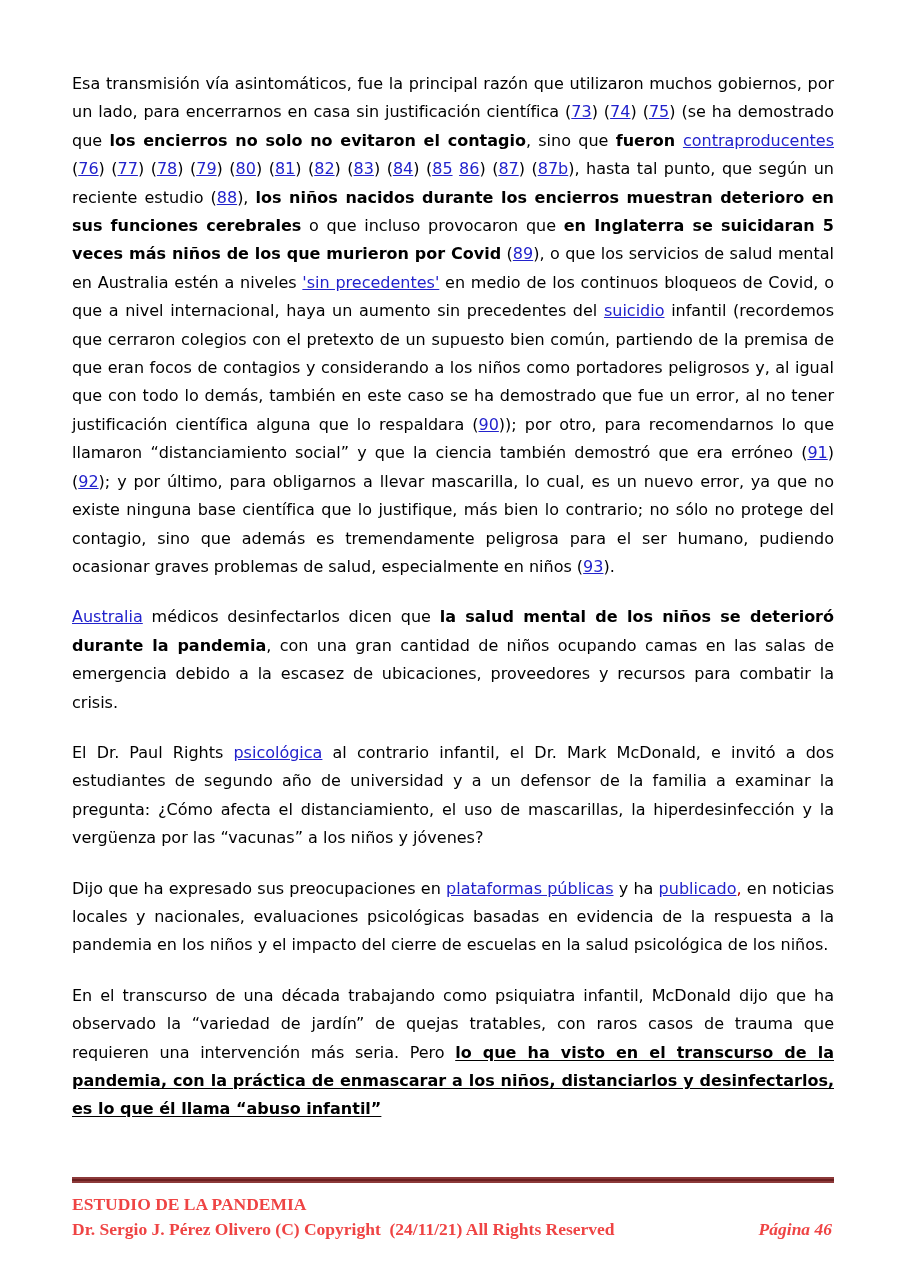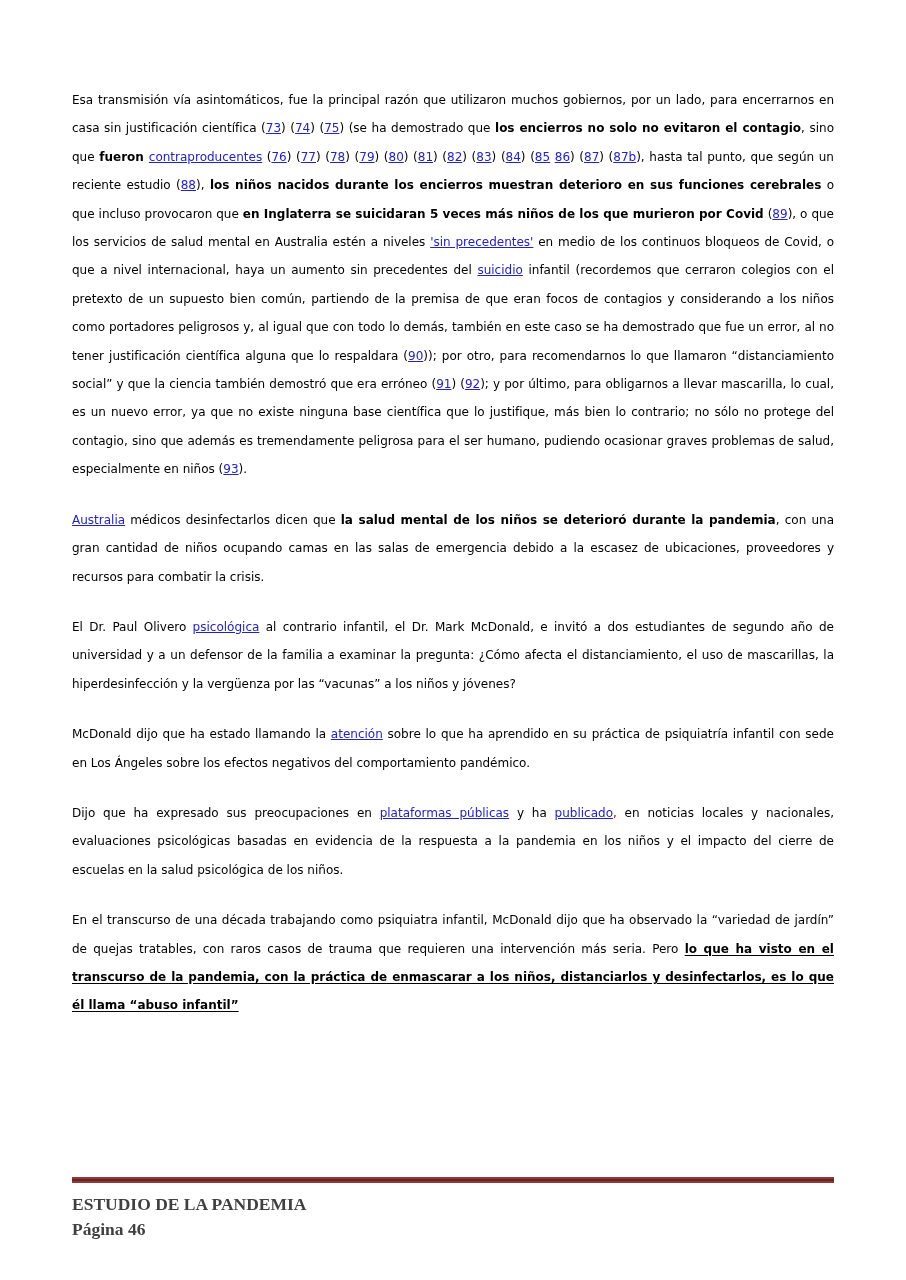--- a/index.html
+++ b/index.html
@@ -27,22 +27,22 @@
 
   
   .content {
     position: absolute;
     left: 72px;
     top: 70px;
     width: 762px;
   }
 
   p.para {
-    margin: 16px 0 22px 0;
-    font-size: 12px;
+    margin: 0 0 22px 0;
+    font-size: 16px;
     line-height: 28.4px;
     text-align: justify;
     text-justify: inter-word;
     letter-spacing: 0px;
     word-spacing: 0px;
     hyphens: none;
   }
   p.para:last-child { margin-bottom: 0; }
 
   b, strong, .b {
@@ -77,49 +77,49 @@
     border-bottom: 2px solid #8c3a3a;
     background: #6b1f1f;
     box-sizing: border-box;
     margin-bottom: 9px;
   }
   .footer-text {
     font-family: "Liberation Serif", serif;
     font-weight: bold;
     font-size: 17.5px;
     line-height: 25px;
-    color: #404040;
+    color: #ef4444;
   }
   .footer-line2 {
     display: flex;
     justify-content: space-between;
     align-items: baseline;
     width: 100%;
   }
   .footer-copy { white-space: pre; }
-  .footer-page { white-space: pre; padding-right: 2px; }
+  .footer-page { white-space: pre; padding-right: 2px; font-style: italic; }
 </style>
 </head>
 <body>
 
 <div class="page">
 
   <div class="content">
     <p class="para"><span>Esa transmisión vía asintomáticos, fue la principal razón que utilizaron muchos gobiernos, por un lado, para encerrarnos en casa sin justificación científica </span><span>(</span><span class="lnk">73</span><span>) (</span><span class="lnk">74</span><span>) (</span><span class="lnk">75</span><span>) (se ha demostrado que </span><strong>los encierros no solo no evitaron el contagio</strong><span>, sino que </span><strong>fueron </strong><span class="lnk">contraproducentes</span><span> (</span><span class="lnk">76</span><span>) (</span><span class="lnk">77</span><span>) (</span><span class="lnk">78</span><span>) (</span><span class="lnk">79</span><span>) (</span><span class="lnk">80</span><span>) (</span><span class="lnk">81</span><span>) (</span><span class="lnk">82</span><span>) (</span><span class="lnk">83</span><span>) (</span><span class="lnk">84</span><span>) (</span><span class="lnk">85</span><span> </span><span class="lnk">86</span><span>) (</span><span class="lnk">87</span><span>) (</span><span class="lnk">87b</span><span>), hasta tal punto, que según un reciente estudio (</span><span class="lnk">88</span><span>), </span><strong>los niños nacidos durante los encierros muestran deterioro en sus funciones cerebrales</strong><span> o que incluso provocaron que </span><strong>en Inglaterra se suicidaran 5 veces más niños de los que murieron por Covid</strong><span> (</span><span class="lnk">89</span><span>), o que los servicios de salud mental en Australia estén a niveles </span><span class="lnk">'sin precedentes'</span><span> en medio de los continuos bloqueos de Covid, o que a nivel internacional, haya un aumento sin precedentes del </span><span class="lnk">suicidio</span><span> infantil (recordemos que cerraron colegios con el pretexto de un supuesto bien común, partiendo de la premisa de que eran focos de contagios y considerando a los niños como portadores peligrosos y, al igual que con todo lo demás, también en este caso se ha demostrado que fue un error, al no tener justificación científica alguna que lo respaldara (</span><span class="lnk">90</span><span>)); por otro, para recomendarnos lo que llamaron “distanciamiento social” y que la ciencia también demostró que era erróneo (</span><span class="lnk">91</span><span>) (</span><span class="lnk">92</span><span>); y por último, para obligarnos a llevar mascarilla, lo cual, es un nuevo error, ya que no existe ninguna base científica que lo justifique, más bien lo contrario; no sólo no protege del contagio, sino que además es tremendamente peligrosa para el ser humano, pudiendo ocasionar graves problemas de salud, especialmente en niños (</span><span class="lnk">93</span><span>).</span></p>
     <p class="para"><span class="lnk">Australia</span><span> médicos desinfectarlos dicen que </span><strong>la salud mental de los niños se deterioró durante la pandemia</strong><span>, con una gran cantidad de niños ocupando camas en las salas de emergencia debido a la escasez de ubicaciones, proveedores y recursos para combatir la crisis.</span></p>
-    <p class="para"><span>El Dr. Paul Olivero </span><span class="lnk">psicológica</span><span> al contrario infantil, el Dr. Mark McDonald, e invitó a dos estudiantes de segundo año de universidad y a un defensor de la familia a examinar la pregunta: ¿Cómo afecta el distanciamiento, el uso de mascarillas, la hiperdesinfección y la vergüenza por las “vacunas” a los niños y jóvenes?</span></p>
-    <p class="para"><span>McDonald dijo que ha estado llamando la </span><span class="lnk">atención</span><span> sobre lo que ha aprendido en su práctica de psiquiatría infantil con sede en Los Ángeles sobre los efectos negativos del comportamiento pandémico.</span></p>
+    <p class="para"><span>El Dr. Paul Rights </span><span class="lnk">psicológica</span><span> al contrario infantil, el Dr. Mark McDonald, e invitó a dos estudiantes de segundo año de universidad y a un defensor de la familia a examinar la pregunta: ¿Cómo afecta el distanciamiento, el uso de mascarillas, la hiperdesinfección y la vergüenza por las “vacunas” a los niños y jóvenes?</span></p>
     <p class="para"><span>Dijo que ha expresado sus preocupaciones en </span><span class="lnk">plataformas públicas</span><span> y ha </span><span class="lnk">publicado</span><span class="redmark">,</span><span> en noticias locales y nacionales, evaluaciones psicológicas basadas en evidencia de la respuesta a la pandemia en los niños y el impacto del cierre de escuelas en la salud psicológica de los niños.</span></p>
     <p class="para"><span>En el transcurso de una década trabajando como psiquiatra infantil, McDonald dijo que ha observado la “variedad de jardín” de quejas tratables, con raros casos de trauma que requieren una intervención más seria. Pero </span><span class="uline-bold">lo que ha visto en el transcurso de la pandemia, con la práctica de enmascarar a los niños, distanciarlos y desinfectarlos, es lo que él llama “abuso infantil”</span></p>
 
   </div>
 
   <div class="footer">
     <div class="footer-rule"></div>
     <div class="footer-text">
       <div class="footer-line1">ESTUDIO DE LA PANDEMIA</div>
       <div class="footer-line2">
+        <span class="footer-copy">Dr. Sergio J. Pérez Olivero (C) Copyright  (24/11/21) All Rights Reserved</span>
         <span class="footer-page">Página 46</span>
       </div>
     </div>
   </div>
 
 </div>
 
 </body></html>

